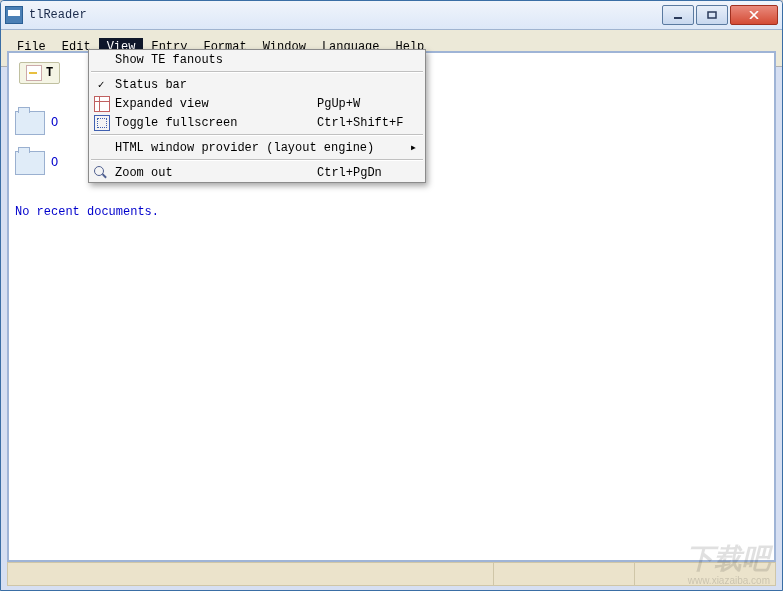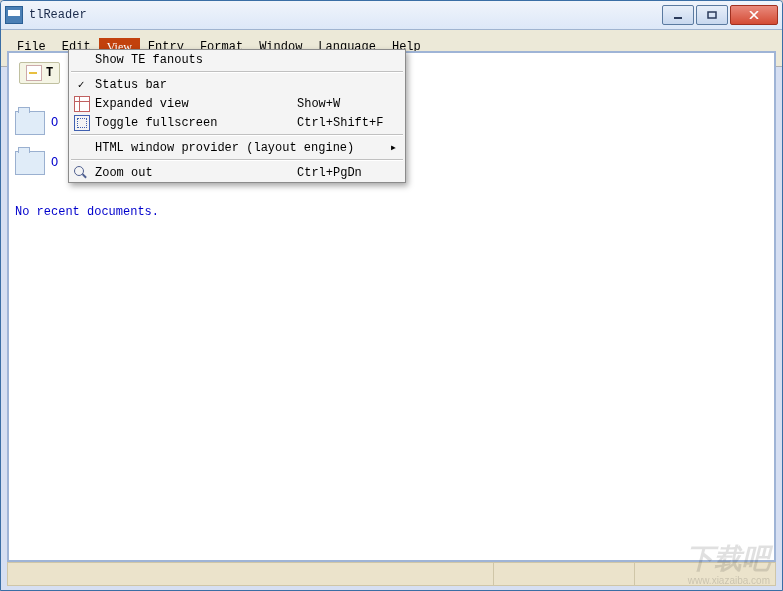--- a/index.html
+++ b/index.html
@@ -6,33 +6,33 @@
 .window { width:783px; height:591px; background:#d6dff2; position:relative; box-sizing:border-box; border:1px solid #3a6ea5; border-radius:4px 4px 0 0; overflow:hidden; }
 .titlebar { height:28px; background:linear-gradient(#f0f4fb,#dde8f8); display:flex; align-items:center; padding:0 4px; border-bottom:1px solid #a0b4d0; }
 .titlebar .app-icon { width:16px; height:16px; background:#4a7fb5; border:1px solid #2a5f95; margin-right:6px; position:relative; }
 .titlebar .app-icon::after { content:""; position:absolute; top:3px; left:2px; right:2px; height:6px; background:#fff; }
 .titlebar .title { color:#1a2a4a; flex:1; }
 .winbtn { display:flex; gap:2px; margin-left:auto; }
 .winbtn div { width:30px; height:18px; border:1px solid #5a7aa0; border-radius:2px; background:linear-gradient(#e8eff9,#c8d8ef); display:flex; align-items:center; justify-content:center; color:#2a3a5a; font-size:10px; cursor:pointer; }
 .winbtn .close { width:46px; background:linear-gradient(#e98a7d,#d44b35); color:#fff; border-color:#a03020; }
 .menubar { height:20px; background:#ece9d8; display:flex; align-items:stretch; padding:8px; border-bottom:1px solid #b0b0b0; font-size:12px; }
 .menubar .mitem { padding:2px 8px; cursor:pointer; user-select:none; }
-.menubar .mitem.active { background:#c2410c; color:#fff;font-family:Liberation Serif, serif; }
+.menubar .mitem.active { background:#0f172a; color:#fff; }
 .menubar .mitem .ul { text-decoration:underline; }
 .client { position:absolute; top:50px; left:6px; right:6px; bottom:28px; background:#fff; border:2px solid #9fb4d6; display:flex; flex-direction:column; }
 .toolbar { height:40px; display:flex; align-items:center; padding:0 10px; gap:10px; }
 .tab-chip { background:#f5f5e5; border:1px solid #c0c0a0; border-radius:2px; padding:2px 6px; display:flex; align-items:center; gap:4px; font-weight:bold; }
 .tab-chip .ic { width:14px; height:14px; background:#fff; border:1px solid #caa; position:relative; }
 .tab-chip .ic::after { content:""; position:absolute; left:2px; top:6px; width:8px; height:2px; background:#e8c040; }
 .sidebar-links { position:absolute; left:14px; top:110px; display:flex; flex-direction:column; gap:16px; }
 .sidelink { display:flex; align-items:center; gap:6px; color:#0000cc; cursor:pointer; }
 .sidelink .folder { width:28px; height:22px; background:#e0ecf8; border:1px solid #9ab0d0; position:relative; }
 .sidelink .folder::before { content:""; position:absolute; top:-5px; left:2px; width:10px; height:5px; background:#e0ecf8; border:1px solid #9ab0d0; border-bottom:none; }
 .norecent { position:absolute; left:14px; top:204px; color:#0000cc; }
-.dropdown { position:absolute; top:48px; left:67px; width:336px; background:#f4f4f4; border:1px solid #8b8b8b; box-shadow:2px 3px 6px rgba(0,0,0,0.35); z-index:50; font-size:12px; }
+.dropdown { position:absolute; top:48px; left:87px; width:336px; background:#f4f4f4; border:1px solid #8b8b8b; box-shadow:2px 3px 6px rgba(0,0,0,0.35); z-index:50; font-size:12px; }
 .dropdown .row { display:flex; align-items:center; height:19px; padding:0 8px 0 26px; position:relative; cursor:pointer; white-space:nowrap; }
 .dropdown .row .lbl { flex:1; }
 .dropdown .row .shc { width:100px; text-align:left; }
 .dropdown .row .arrow { position:absolute; right:8px; }
 .dropdown .sep { height:1px; background:#c0c0c0; margin:2px 2px; border-bottom:1px solid #fff; }
 .dropdown .icon { position:absolute; left:5px; width:14px; height:14px; display:flex; align-items:center; justify-content:center; }
 .check::before { content:"✓"; font-size:11px; color:#000; }
 .grid-ic { background:#fff; border:1px solid #c06060; }
 .grid-ic::before { content:""; position:absolute; left:4px; top:0; bottom:0; width:1px; background:#c06060; }
 .grid-ic::after { content:""; position:absolute; top:4px; left:0; right:0; height:1px; background:#c06060; }
@@ -109,21 +109,21 @@
       <span class="lbl">Show TE fanouts</span>
     </div>
     <div class="sep"></div>
     <div class="row">
       <span class="icon check"></span>
       <span class="lbl">Status bar</span>
     </div>
     <div class="row">
       <span class="icon grid-ic"></span>
       <span class="lbl">Expanded view</span>
-      <span class="shc">Show+W</span>
+      <span class="shc">PgUp+W</span>
     </div>
     <div class="row">
       <span class="icon full-ic"></span>
       <span class="lbl">Toggle fullscreen</span>
       <span class="shc">Ctrl+Shift+F</span>
     </div>
     <div class="sep"></div>
     <div class="row">
       <span class="lbl">HTML window provider (layout engine)</span>
       <span class="arrow">▸</span>

